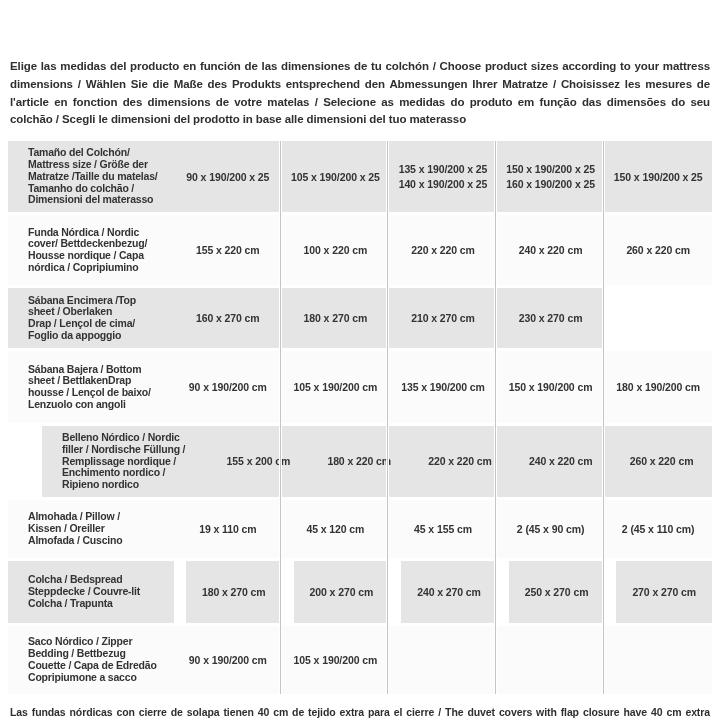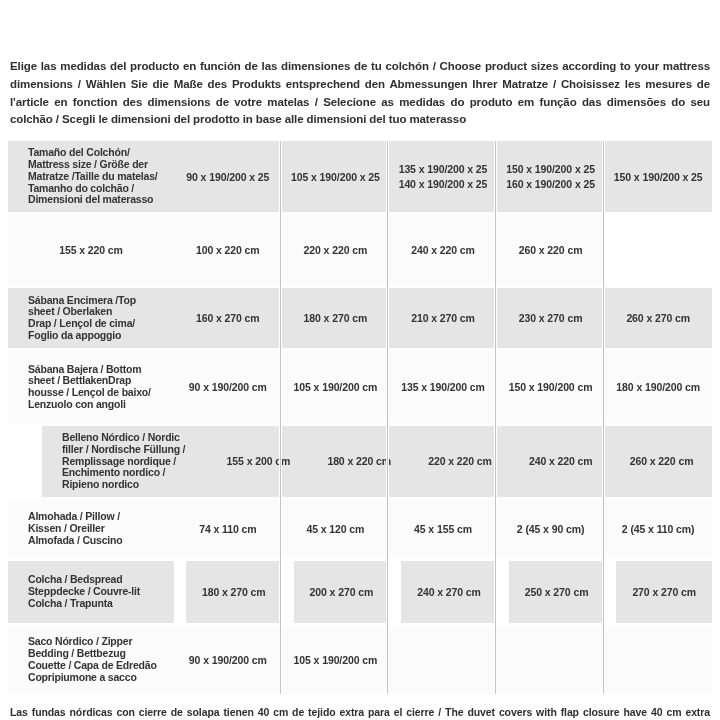--- a/index.html
+++ b/index.html
@@ -113,37 +113,40 @@
       <div class="size-cell">90 x 190/200 x 25</div>
       <div class="size-cell">105 x 190/200 x 25</div>
       <div class="size-cell">135 x 190/200 x 25
 140 x 190/200 x 25</div>
       <div class="size-cell">150 x 190/200 x 25
 160 x 190/200 x 25</div>
       <div class="size-cell">150 x 190/200 x 25</div>
     </div>
 
     <div class="trow plain">
+      <div class="label-cell">Funda Nórdica /  Nordic
+cover/ Bettdeckenbezug/
+Housse nordique  / Capa
+nórdica / Copripiumino</div>
       <div class="size-cell">155 x 220 cm</div>
       <div class="size-cell">100 x 220 cm</div>
       <div class="size-cell">220 x 220 cm</div>
       <div class="size-cell">240 x 220 cm</div>
       <div class="size-cell">260 x 220 cm</div>
     </div>
 
     <div class="trow shaded">
       <div class="label-cell">Sábana Encimera /Top
 sheet / Oberlaken
 Drap / Lençol de cima/
 Foglio da appoggio</div>
       <div class="size-cell">160 x 270 cm</div>
       <div class="size-cell">180 x 270 cm</div>
       <div class="size-cell">210 x 270 cm</div>
       <div class="size-cell">230 x 270 cm</div>
-      <div class="size-cell">260 x 270 cm</div>
     </div>
 
     <div class="trow plain">
       <div class="label-cell">Sábana Bajera / Bottom
 sheet / BettlakenDrap
 housse / Lençol de baixo/
 Lenzuolo con angoli</div>
       <div class="size-cell">90 x 190/200 cm</div>
       <div class="size-cell">105 x 190/200 cm</div>
       <div class="size-cell">135 x 190/200 cm</div>
@@ -161,21 +164,21 @@
       <div class="size-cell">180 x 220 cm</div>
       <div class="size-cell">220 x 220 cm</div>
       <div class="size-cell">240 x 220 cm</div>
       <div class="size-cell">260 x 220 cm</div>
     </div>
 
     <div class="trow plain">
       <div class="label-cell">Almohada  / Pillow /
 Kissen / Oreiller
 Almofada / Cuscino</div>
-      <div class="size-cell">74 x 110 cm</div>
+      <div class="size-cell">19 x 110 cm</div>
       <div class="size-cell">45 x 120 cm</div>
       <div class="size-cell">45 x 155 cm</div>
       <div class="size-cell">2 (45 x 90 cm)</div>
       <div class="size-cell">2 (45 x 110 cm)</div>
     </div>
 
     <div class="trow shaded">
       <div class="label-cell">Colcha / Bedspread
 Steppdecke / Couvre-lit
 Colcha / Trapunta</div>

